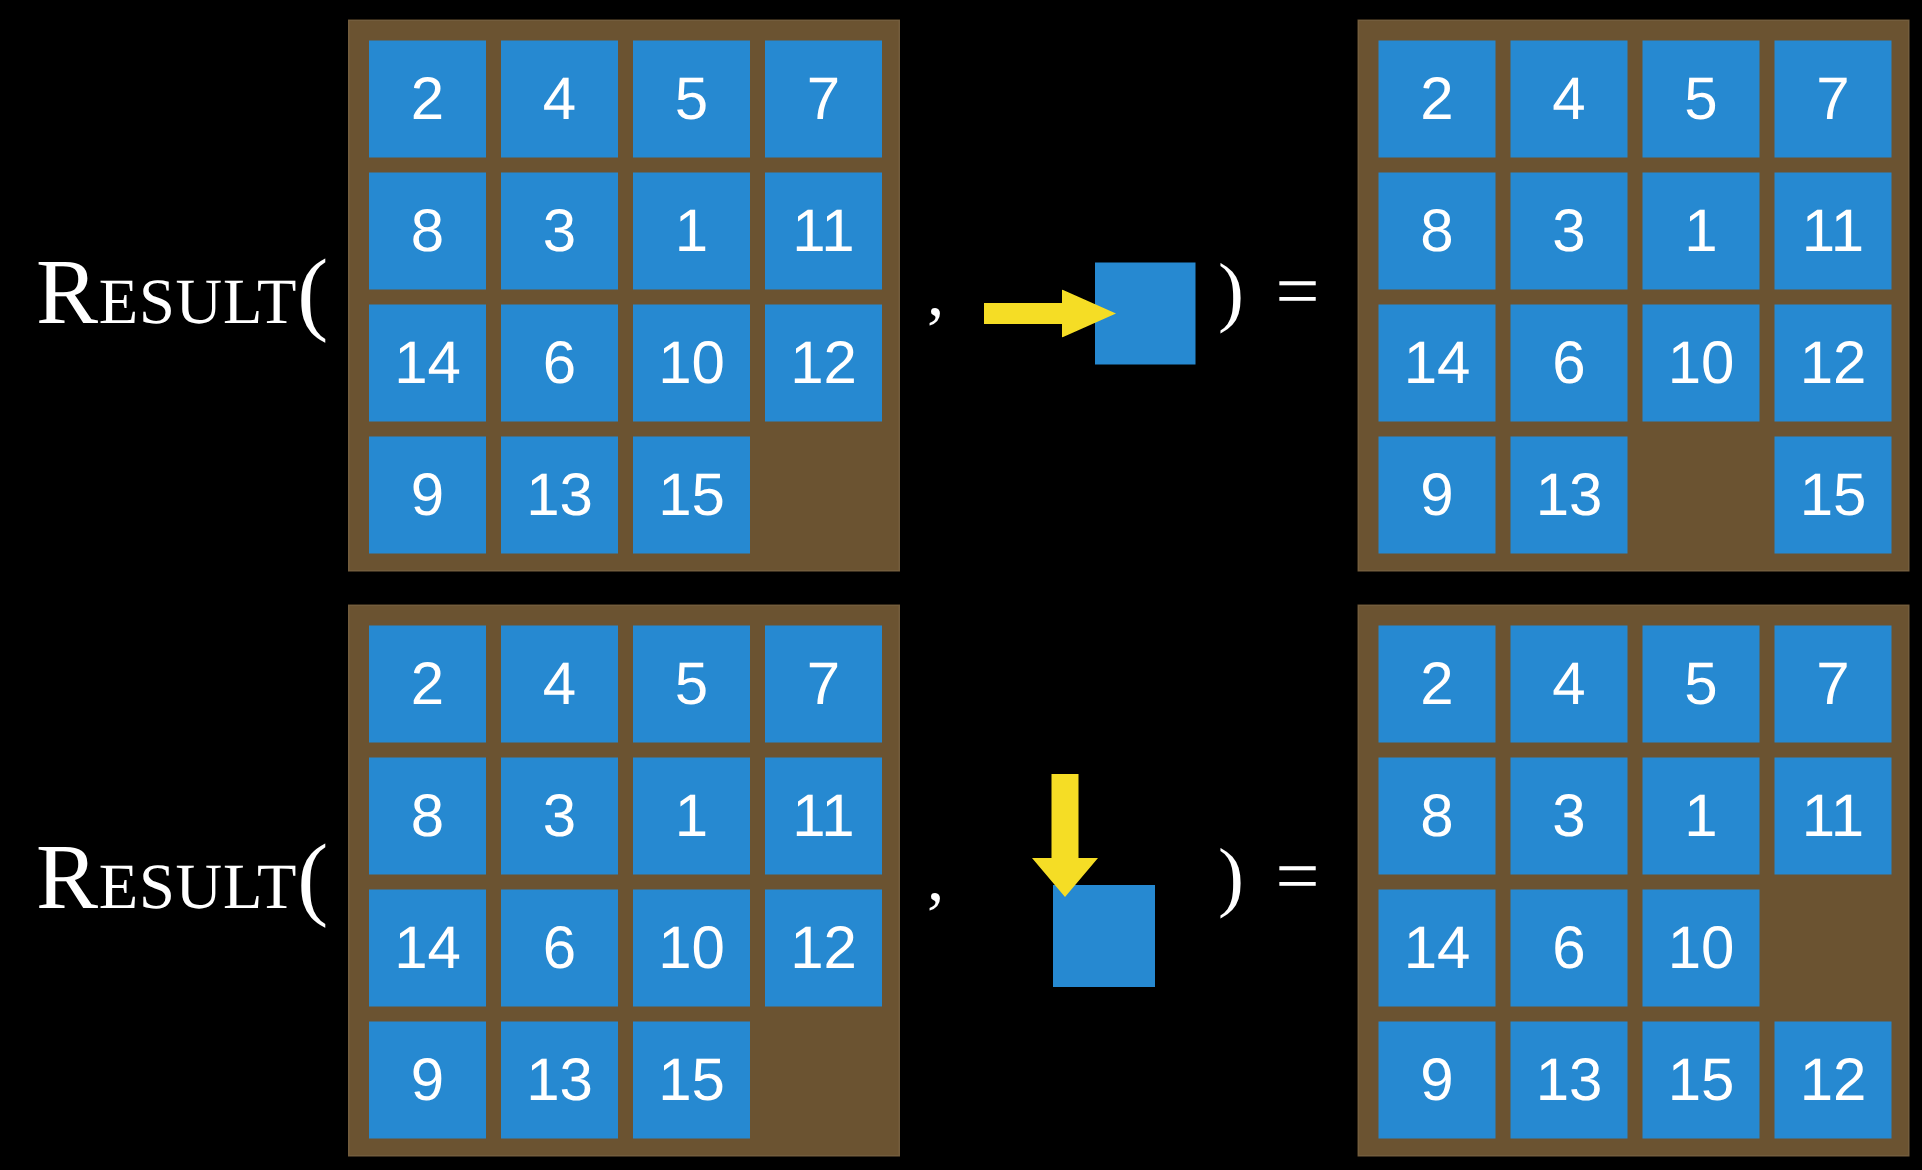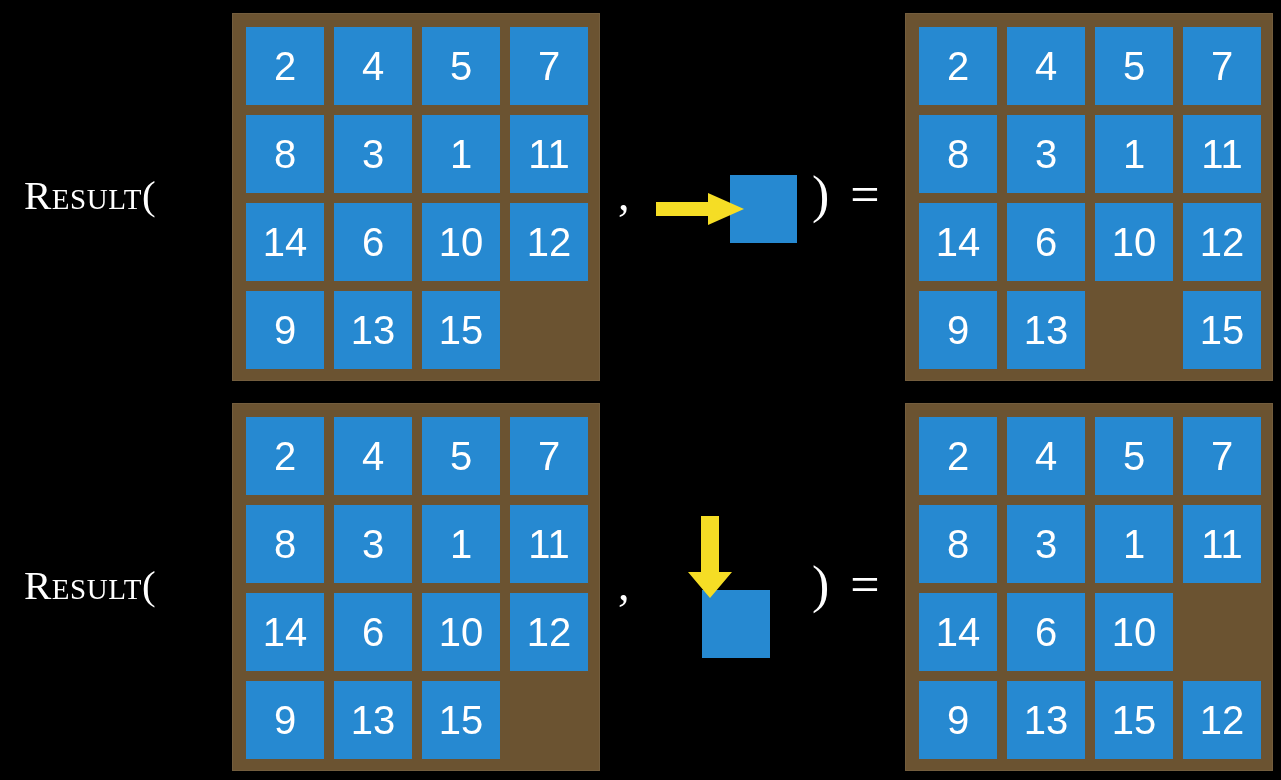--- a/index.html
+++ b/index.html
@@ -31,21 +31,21 @@
   .row-bottom { top: 390px; }
 
   
   .result-label {
     position: absolute;
     left: 24px;
     top: 50%;
     transform: translateY(-50%);
     color: #ffffff;
     font-family: "Liberation Serif", serif;
-    font-size: 41px;
+    font-size: 62px;
     font-variant: small-caps;
     letter-spacing: 0.5px;
     white-space: nowrap;
     line-height: 1;
   }
 
   
   .comma {
     position: absolute;
     left: 618px;

